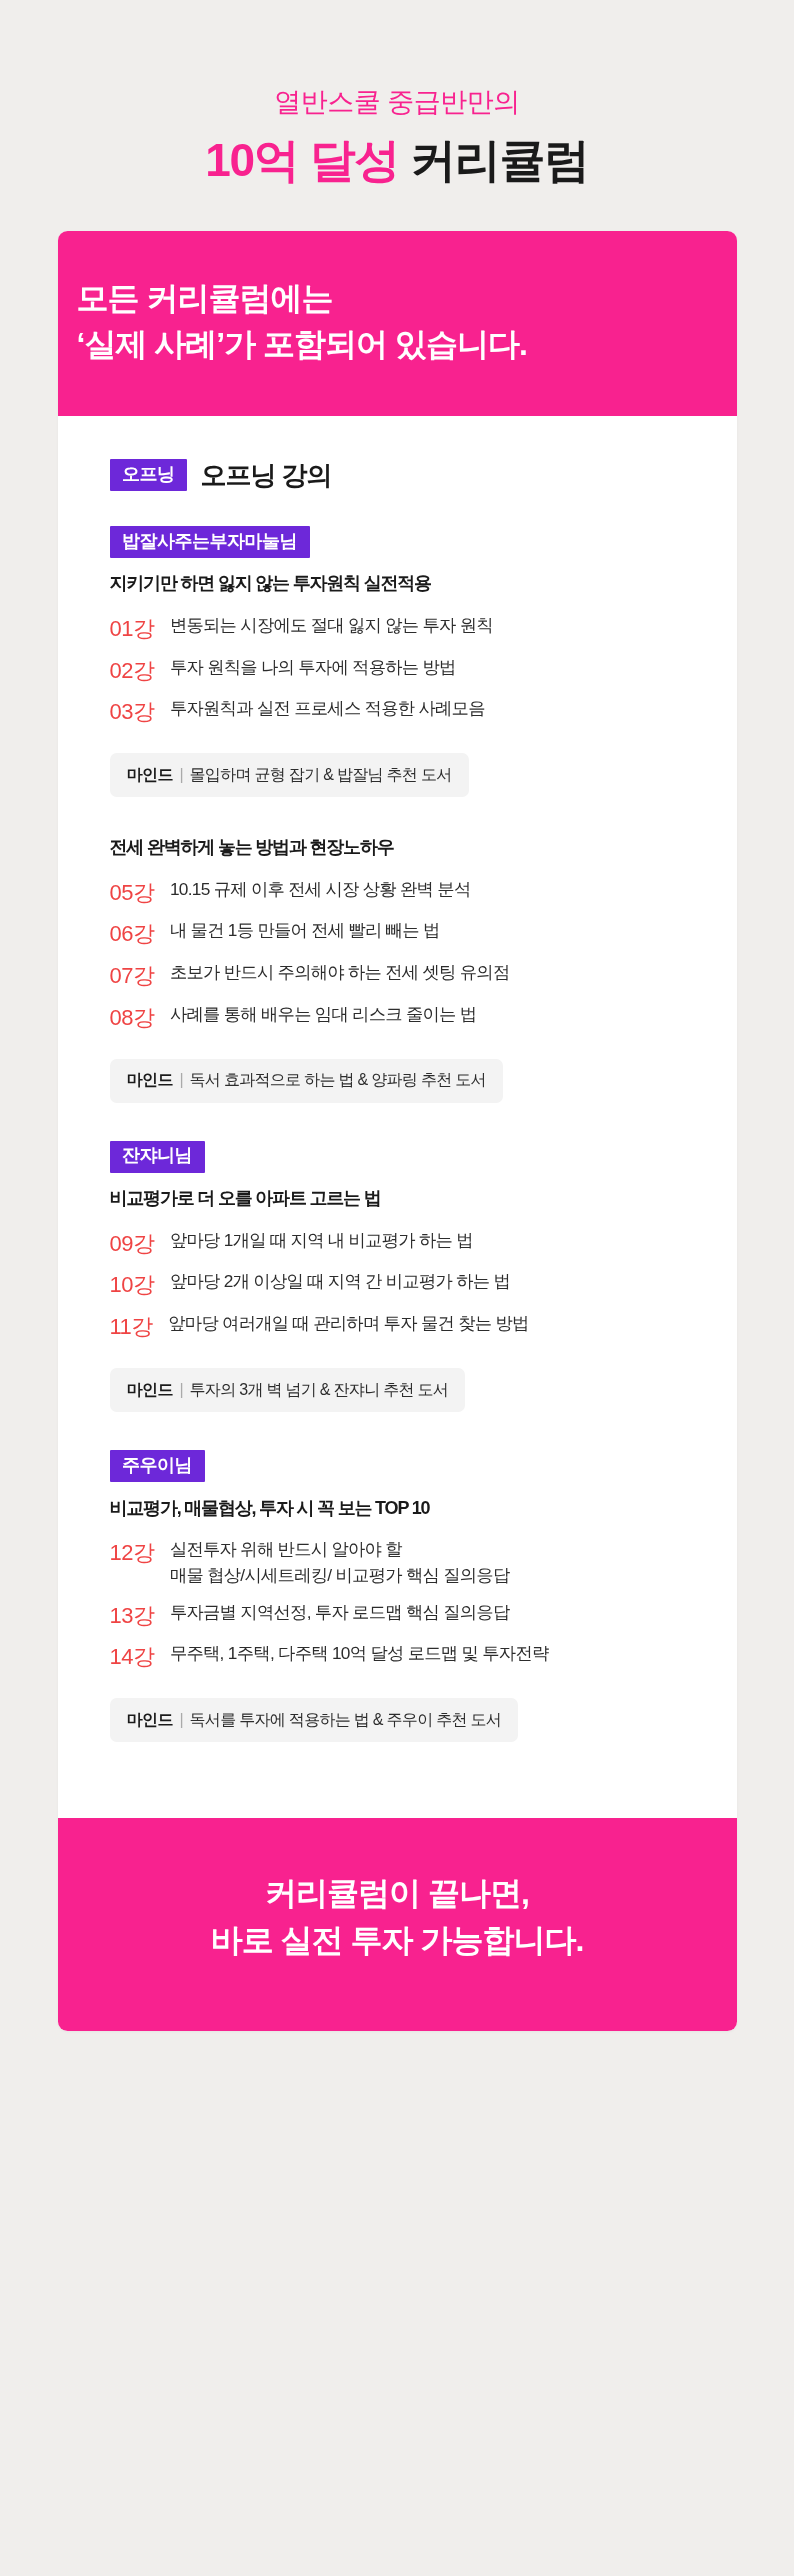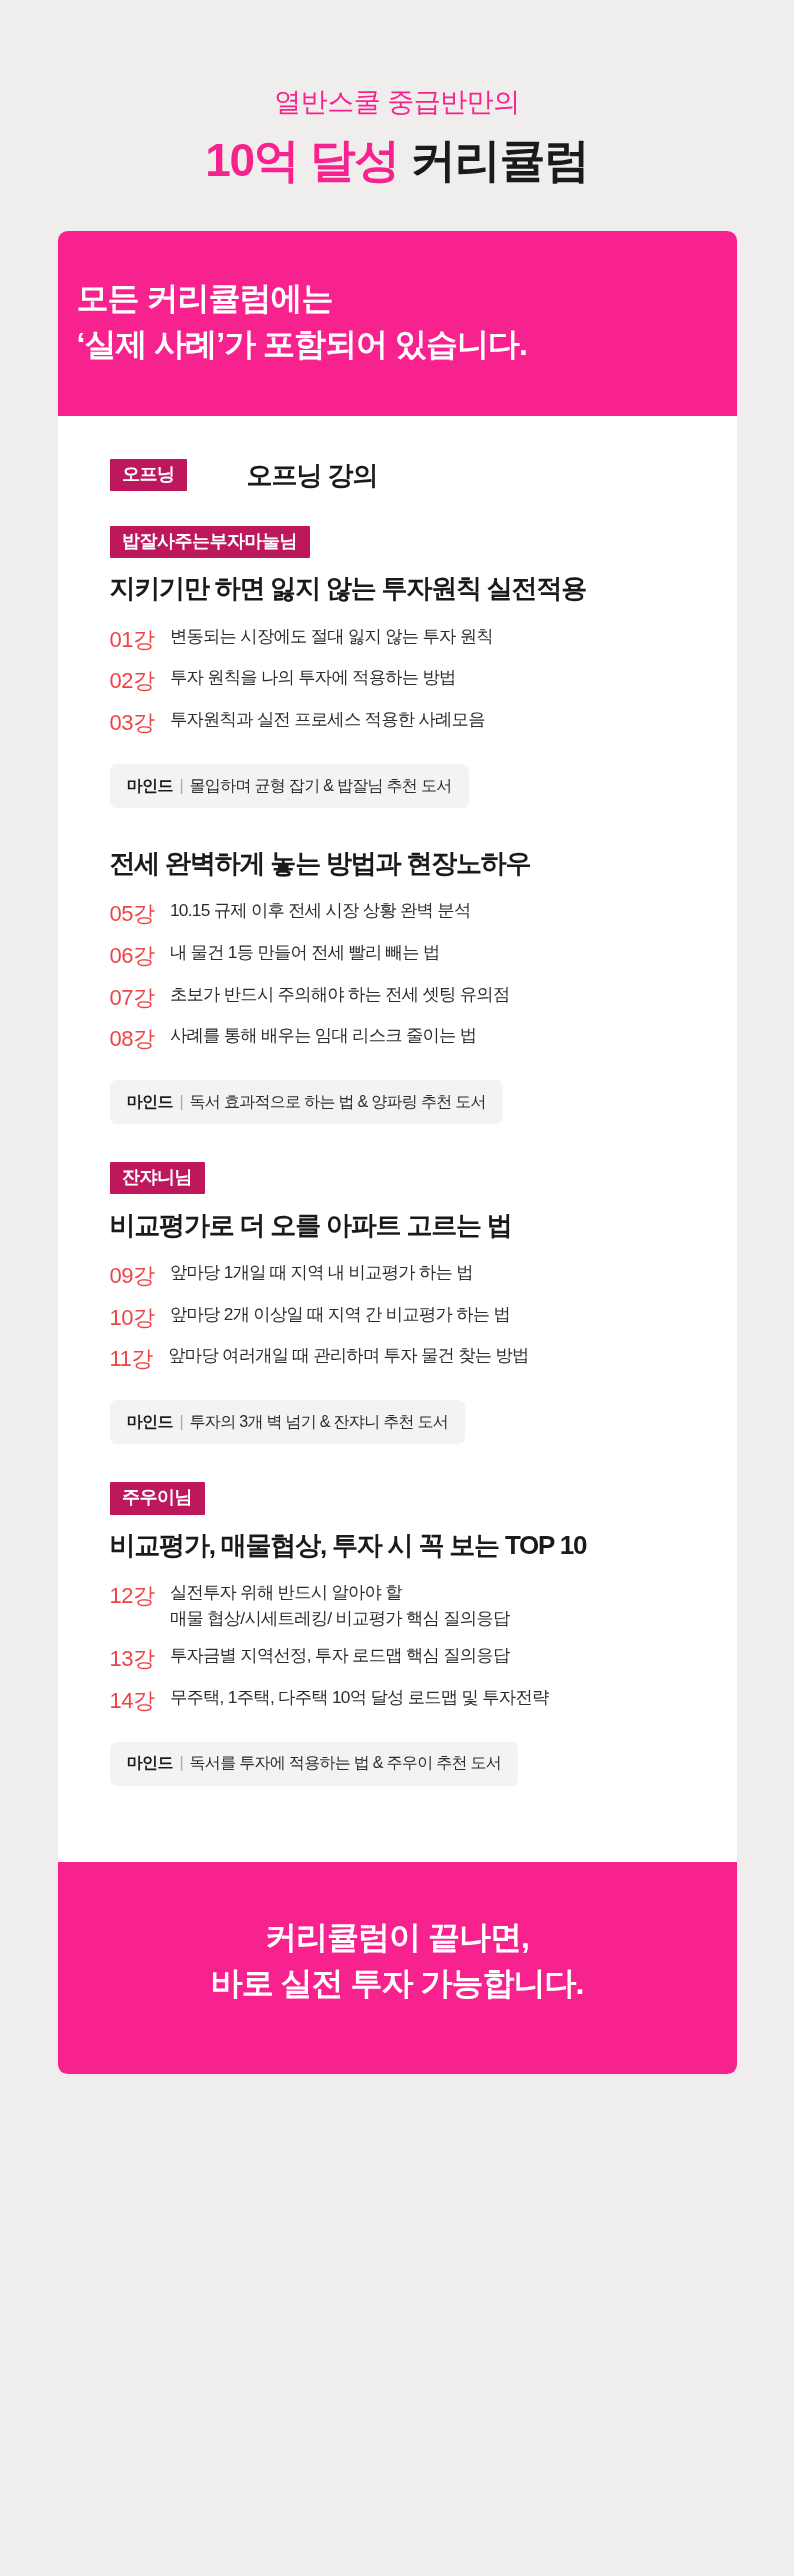--- a/index.html
+++ b/index.html
@@ -83,47 +83,46 @@
 
   
   .opening-row {
     display: flex;
     align-items: center;
     gap: 13.4px;
     margin-bottom: 33px;
   }
   .tag {
     display: inline-block;
-    background: #be185d;
+    background: #6d28d9;
     color: #ffffff;
     font-size: 18px;
     font-weight: bold;
     letter-spacing: -0.5px;
     padding: 5.8px 12.5px 6.7px 12.5px;
     border-radius: 1px;
     line-height: 1.1;
     white-space: nowrap;
   }
   .opening-row .opening-label {
     font-size: 26px;
     font-weight: bold;
     color: #1a1a1a;
     letter-spacing: -1px;
-    margin-left: 46px;
   }
 
   
   .section {
     margin-bottom: 38px;
   }
   .section .tag-wrap {
     margin-bottom: 13.4px;
   }
   .section h3 {
-    font-size: 26px;
+    font-size: 18px;
     font-weight: bold;
     color: #1a1a1a;
     letter-spacing: -1.2px;
     line-height: 1.35;
     margin-bottom: 17.3px;
   }
   .lesson {
     display: flex;
     align-items: flex-start;
     gap: 15.4px;

